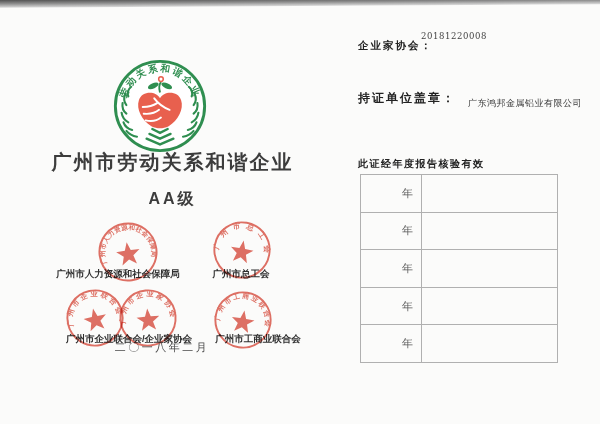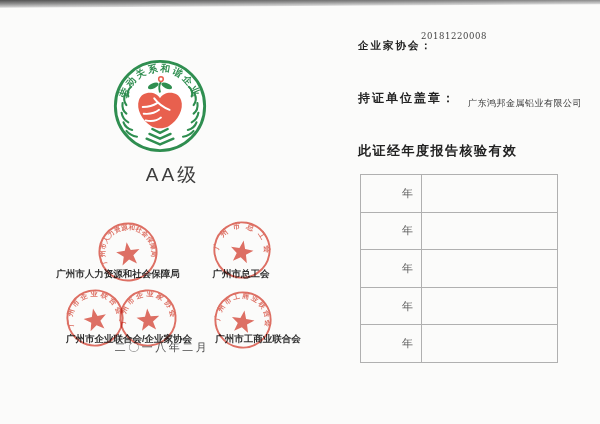--- a/index.html
+++ b/index.html
@@ -10,21 +10,21 @@
   .scan-edge{position:absolute;left:-5px;top:-3px;width:610px;height:9px;
     background:linear-gradient(180deg,#3f3f3f 0%,#8d8d8d 55%,#dcdcdc 100%);
     transform:rotate(-0.35deg);}
 
   
   .emblem{position:absolute;left:112px;top:58px;width:96px;height:96px;}
   .emblem-ring-text{font-size:10px;font-weight:bold;letter-spacing:2.2px;fill:#2f8e50;}
 
   .cert-title{position:absolute;left:45px;top:149px;width:255px;text-align:center;color:#3c3c3c;}
   .cert-title .l1{font-size:20px;font-weight:bold;letter-spacing:2px;white-space:nowrap;}
-  .cert-title .l2{font-size:19px;font-weight:normal;letter-spacing:3px;margin-top:13px;}
+  .cert-title .l2{font-size:16px;font-weight:bold;letter-spacing:3px;margin-top:13px;}
 
   .seal-label{position:absolute;font-size:9.5px;font-weight:bold;color:#2e2e2e;
     text-align:center;white-space:nowrap;letter-spacing:0px;}
   .lblA{left:56px;top:268px;width:124px;}
   .lblB{left:205px;top:268px;width:72px;}
   .lblCD{left:56px;top:333px;width:146px;}
   .lblE{left:211px;top:333px;width:94px;}
 
   .stamp{position:absolute;opacity:.86;mix-blend-mode:multiply;}
   .stampA{left:97px;top:221px;width:62px;height:62px;transform:rotate(-8deg);}
@@ -42,21 +42,21 @@
   .issue-date{position:absolute;left:82px;top:340px;width:160px;text-align:center;
     font-size:11px;letter-spacing:2.5px;color:#4a4a4a;white-space:nowrap;}
 
   
   .field-label{position:absolute;font-weight:bold;color:#222;white-space:nowrap;}
   .cert-no-label{left:358px;top:39px;font-size:10.5px;letter-spacing:2px;}
   .cert-no-value{position:absolute;left:421px;top:31px;font-family:"DejaVu Serif",serif;
     font-size:8.5px;letter-spacing:0.6px;color:#3f3f3f;}
   .holder-label{left:358px;top:90px;font-size:12px;letter-spacing:2px;text-align:right;}
   .holder-value{position:absolute;left:432px;top:97px;font-size:9px;letter-spacing:0.5px;color:#3b3b3b;white-space:nowrap;margin-left:36px;}
-  .validity-note{left:358px;top:142px;font-size:13px;letter-spacing:1.5px;}
+  .validity-note{left:358px;top:157px;font-size:10px;letter-spacing:1.5px;}
 
   .verify-table{position:absolute;left:360px;top:174px;width:198px;height:188px;
     border-collapse:collapse;table-layout:fixed;}
   .verify-table td{border:1px solid #b0b0b0;}
   .verify-table .year-cell{width:52px;text-align:right;padding-right:7px;
     font-size:11px;color:#5a5a5a;letter-spacing:1px;}
   .verify-table tr{height:37.6px;}
 
   .hidden-defs{position:absolute;width:0;height:0;overflow:hidden;}
 </style>
@@ -86,20 +86,21 @@
     </text>
     <path d="M50,42 C46,34 31,34 28,44 C25,53 31,65 41,71 C47,74 53,74 59,71 C69,65 75,53 72,44 C69,34 54,34 50,42 Z" fill="#e8604e"></path>
     <path d="M35,65 q10,2 16,-3 M33,58 q10,1 16,-4 M32,51 q9,0 15,-4 M44,42 q6,8 16,12" fill="none" stroke="#ffffff" stroke-width="2" stroke-linecap="round"></path>
     <path d="M50,36 q-2,-7 1,-11" fill="none" stroke="#2f8e50" stroke-width="2"></path>
     <ellipse cx="43" cy="29" rx="6" ry="2.8" transform="rotate(-25 43 29)" fill="#2f8e50"></ellipse>
     <ellipse cx="57" cy="29" rx="6" ry="2.8" transform="rotate(25 57 29)" fill="#2f8e50"></ellipse>
     <circle cx="51" cy="22" r="2.4" fill="none" stroke="#e8604e" stroke-width="1.6"></circle>
   </svg>
 
   <div class="cert-title">
+    <div class="l1">广州市劳动关系和谐企业</div>
     <div class="l2">AA级</div>
   </div>
 
   <div class="seal-label lblA">广州市人力资源和社会保障局</div>
   <div class="seal-label lblB">广州市总工会</div>
   <div class="seal-label lblCD">广州市企业联合会/企业家协会</div>
   <div class="seal-label lblE">广州市工商业联合会</div>
 
   <svg class="stamp stampA" viewBox="0 0 100 100">
     <circle class="seal-ring" cx="50" cy="50" r="46"></circle>

